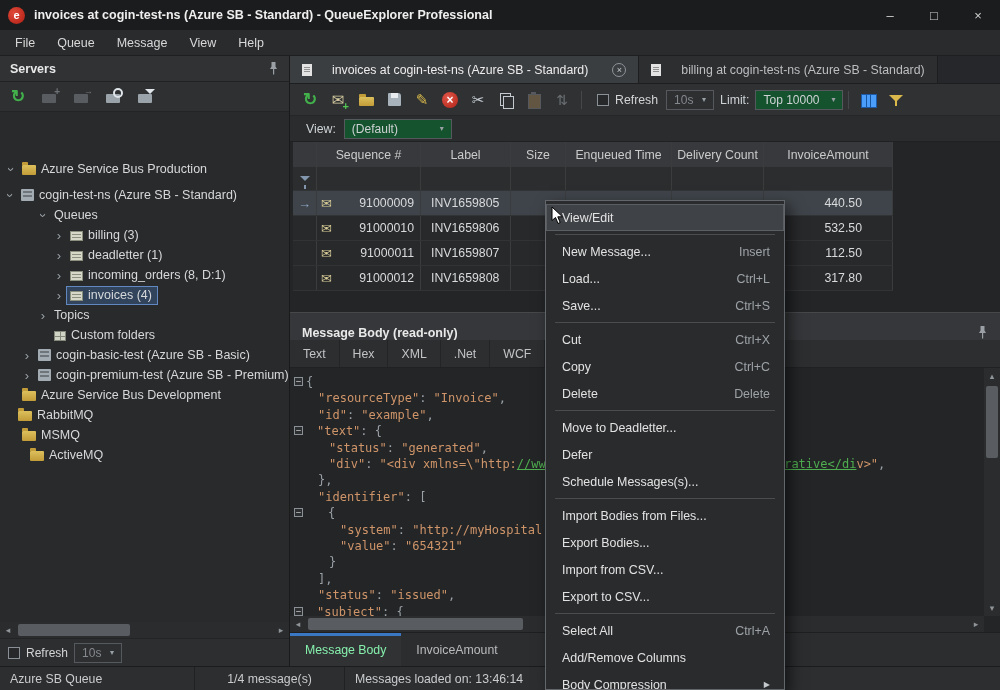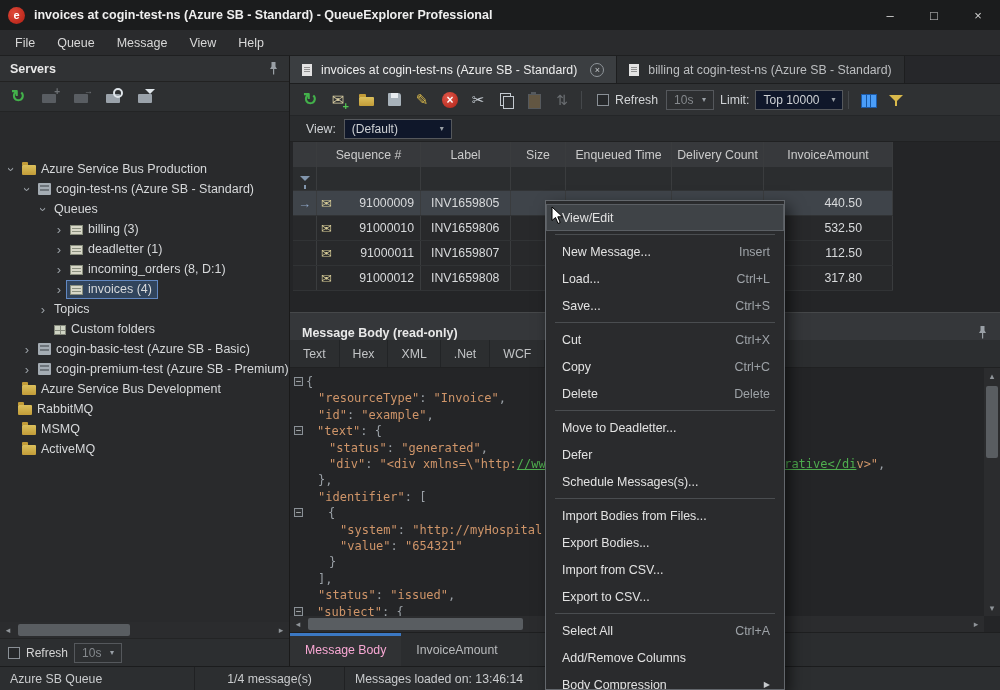--- a/index.html
+++ b/index.html
@@ -29,28 +29,28 @@
 .chev.open{transform:rotate(90deg)}
 .chev.hid{visibility:hidden}
 .titem{display:inline-flex;align-items:center;gap:5px;padding:1px 5px 2px 3px;border:1px solid transparent}
 .titem.sel{background:#31445c;border-color:#6288c2}
 .lp-hscroll{position:absolute;left:0;right:0;bottom:28px;height:16px;background:#2b2c2e;display:flex;align-items:center}
 .sarrow{width:16px;height:16px;display:flex;align-items:center;justify-content:center;color:#8f9499;font-size:9px;flex:0 0 16px}
 .strack{flex:1;position:relative;height:100%}
 .sthumb{position:absolute;top:2px;bottom:2px;border-radius:2px;background:#595d61}
 .lp-refresh{position:absolute;left:0;right:0;bottom:0;height:28px;background:#2c2e30;display:flex;align-items:center;padding-left:8px;gap:6px;border-top:1px solid #232425}
 .cbox{width:12px;height:12px;border:1px solid #8a9096;background:#26282a;flex:0 0 auto}
-.dd{height:20px;background:#0f172a;border:1px solid #55585c;color:#cfd2d5;font-size:12px;display:inline-flex;align-items:center;padding:0 7px;gap:8px}
+.dd{height:20px;background:#14532d;border:1px solid #55585c;color:#cfd2d5;font-size:12px;display:inline-flex;align-items:center;padding:0 7px;gap:8px}
 .dd .arr{color:#9aa0a6;font-size:8px}
 .dd.disabled{color:#85898d;background:#2d2f31}
 
 
 .main{position:absolute;left:290px;top:56px;right:0;height:610px;background:#242527}
 .tabrow{position:absolute;top:0;left:0;right:0;height:28px;background:#26272a;display:flex;border-bottom:1px solid #1d1e1f}
-.tab{display:flex;align-items:center;gap:9px;padding:0 12px;font-size:12.3px;background:#2c2e30;color:#bcbec0;border-right:1px solid #1d1e1f;white-space:nowrap}
+.tab{display:flex;align-items:center;gap:20px;padding:0 12px;font-size:12.3px;background:#2c2e30;color:#bcbec0;border-right:1px solid #1d1e1f;white-space:nowrap}
 .tab.active{background:#3b3e41;color:#ededed}
 .doc-ic{width:10px;height:12px;background:#e3e3e3;position:relative;flex:0 0 auto}
 .doc-ic::before{content:"";position:absolute;left:2px;top:3px;right:2px;height:1px;background:#909090;box-shadow:0 2px 0 #909090,0 4px 0 #909090}
 .tab-close{width:14px;height:14px;border:1px solid #8f959a;border-radius:50%;display:flex;align-items:center;justify-content:center;font-size:9px;color:#c6c9cc;margin-left:4px;flex:0 0 auto}
 .toolbar{position:absolute;top:28px;left:0;right:0;height:32px;background:#2f3133;border-bottom:1px solid #242628;display:flex;align-items:center;padding-left:6px}
 .tbgroup{display:flex;align-items:center}
 .tbtn{width:28px;height:26px;display:flex;align-items:center;justify-content:center}
 .tsep{width:1px;height:18px;background:#45484b;margin:0 5px}
 .tlabel{color:#cfd2d5;font-size:12.3px;margin:0 6px;white-space:nowrap}
 .chklbl{display:flex;align-items:center;gap:6px;margin:0 8px 0 10px;color:#d2d4d6;font-size:12.3px}
@@ -89,21 +89,21 @@
 .j-pn{color:#9aa0a6}
 .j-st{color:#cf9569}
 .j-ln{color:#4fae4f;text-decoration:underline}
 .vscroll{position:absolute;right:0;top:0;width:16px;bottom:0;background:#2b2c2e}
 .vthumb{position:absolute;left:2px;right:2px;top:18px;height:72px;background:#595d61;border-radius:2px}
 .vup{position:absolute;top:0;left:0}
 .vdown{position:absolute;bottom:0;left:0}
 .bodyhscroll{position:absolute;top:560px;left:0;right:16px;height:16px;background:#2b2c2e;display:flex;align-items:center}
 .bottomtabs{position:absolute;top:576px;left:0;right:0;height:34px;background:#2b2d2f;border-top:1px solid #1e1f20;display:flex}
 .b2tab{padding:0 15px;display:flex;align-items:center;font-size:12.3px;color:#b9bbbd}
-.b2tab.active{color:#f9a8d4;background:#303234;box-shadow:inset 0 3px 0 #3b78c3}
+.b2tab.active{color:#86efac;background:#303234;box-shadow:inset 0 3px 0 #3b78c3}
 
 
 .statusbar{position:absolute;left:0;bottom:0;width:100%;height:24px;background:#2c2e30;border-top:1px solid #1b1c1d;display:flex;align-items:center;font-size:12.3px;color:#c9cbcd}
 .scell{height:100%;display:flex;align-items:center;border-right:1px solid #202123;padding-left:10px}
 .scell:nth-child(2){justify-content:center;padding-left:0}
 .scell.fill{flex:1;border-right:none}
 
 
 .ctxmenu{position:absolute;left:545px;top:200px;width:240px;height:490px;overflow:hidden;background:#2a2b2d;border:1px solid #63676c;box-shadow:5px 6px 14px rgba(0,0,0,.55);z-index:99;padding-top:3px}
 .mi{height:27px;display:flex;align-items:center;padding:0 14px 0 16px;font-size:12.4px;color:#e2e2e2}
@@ -202,21 +202,21 @@
         </span>
       </div>
     <div class="tree" id="tree">
         <div class="trow" style="padding-left: 4px; margin-top: 43px;">
           <span class="chev open">›</span>
           <span class="titem">
             <span class="tf tf-folder"></span>
             <span class="tlb">Azure Service Bus Production</span>
           </span>
         </div>
-        <div class="trow" style="padding-left: 20px;">
+        <div class="trow" style="padding-left: 3px; margin-top: 6px;">
           <span class="chev open">›</span>
           <span class="titem">
             <span class="tf tf-server"></span>
             <span class="tlb">cogin-test-ns (Azure SB - Standard)</span>
           </span>
         </div>
         <div class="trow" style="padding-left: 36px;">
           <span class="chev open">›</span>
           <span class="titem">
             <span class="tlb">Queues</span>
@@ -291,21 +291,21 @@
             <span class="tlb">RabbitMQ</span>
           </span>
         </div>
         <div class="trow" style="padding-left: 4px;">
           <span class="chev hid"></span>
           <span class="titem">
             <span class="tf tf-folder"></span>
             <span class="tlb">MSMQ</span>
           </span>
         </div>
-        <div class="trow" style="padding-left: 4px;">
+        <div class="trow" style="padding-left: 12px;">
           <span class="chev hid"></span>
           <span class="titem">
             <span class="tf tf-folder"></span>
             <span class="tlb">ActiveMQ</span>
           </span>
         </div>
       </div>
     <div class="lp-hscroll">
       <span class="sarrow">◂</span>
       <span class="strack">

